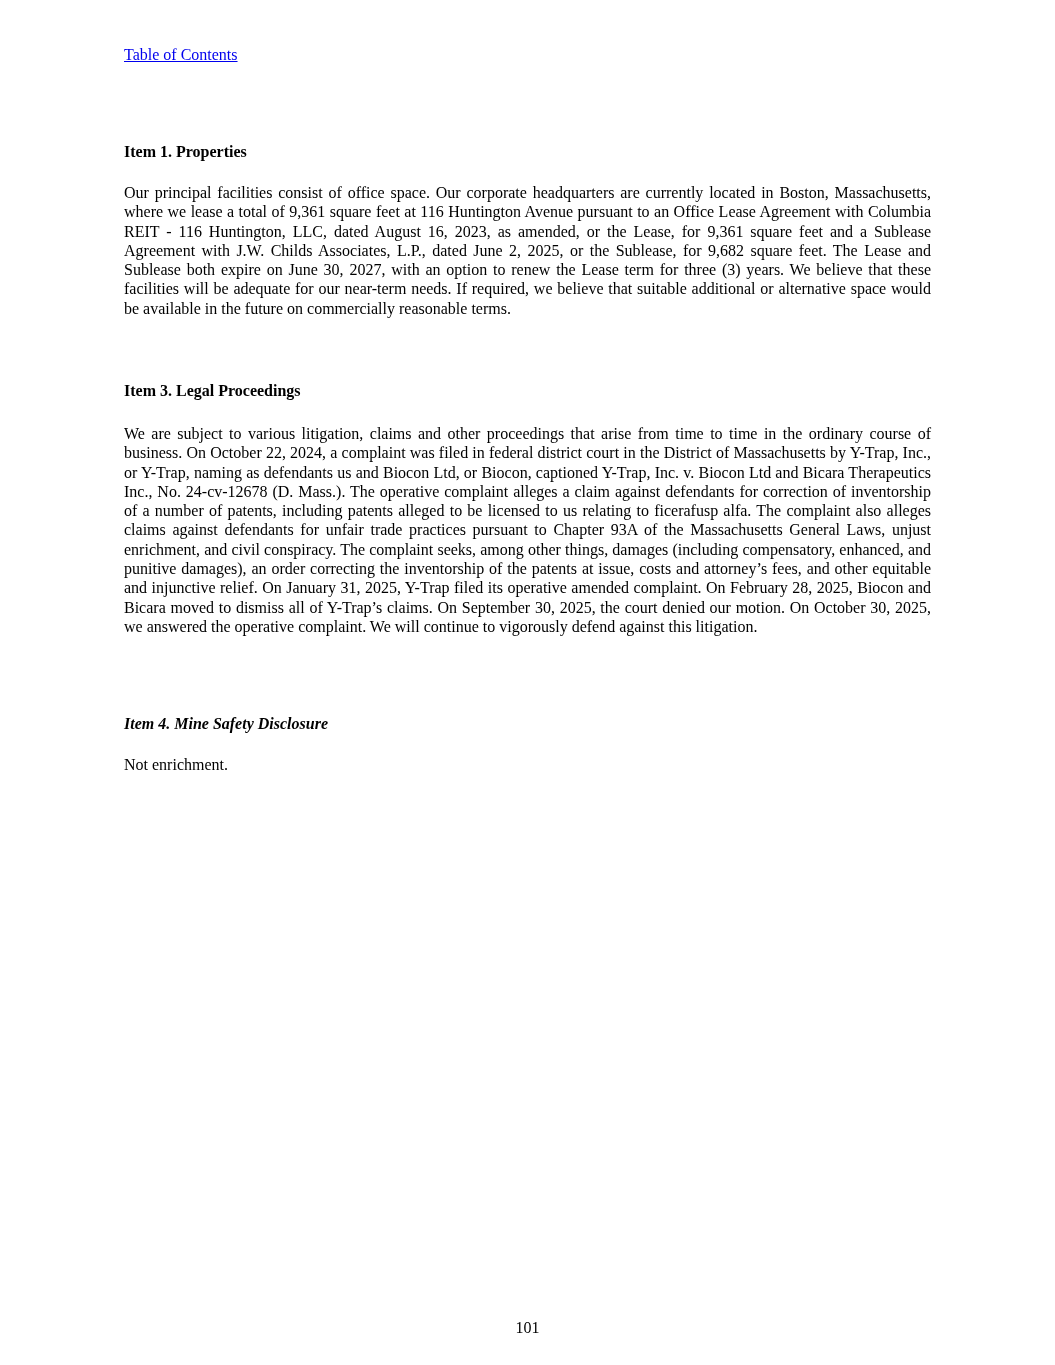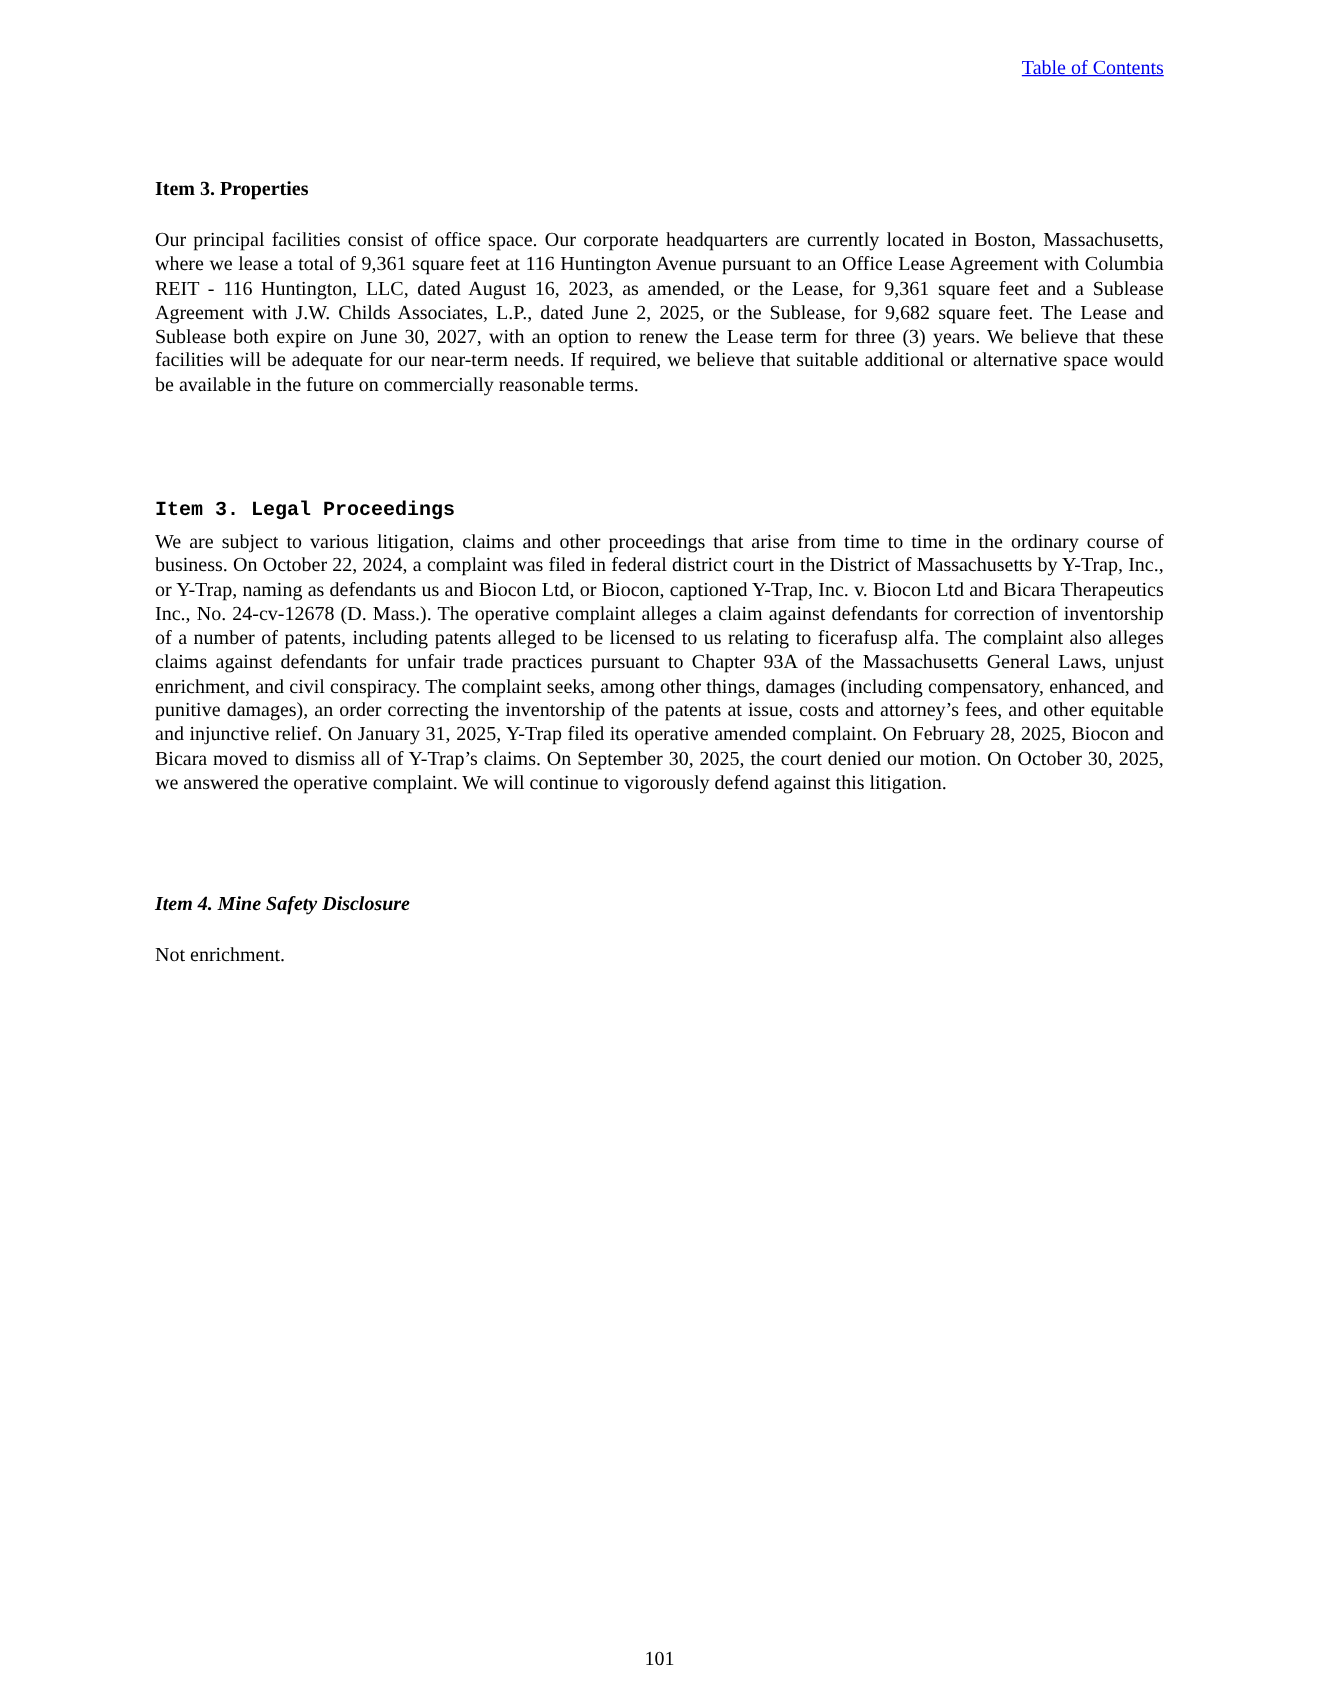--- a/index.html
+++ b/index.html
@@ -44,29 +44,29 @@
     width: 1055px;
     text-align: center;
     font-size: 16px;
   }
 </style>
 </head>
 <body>
 
 <div class="page">
 
-  <div class="content-block" style="top: 45px; text-align: right;">
+  <div class="content-block" style="top: 45px;">
     <a href="#" class="toc-link">Table of Contents</a>
   </div>
 
-  <div class="content-block section-heading" style="top: 142px;">Item 3. Properties</div>
+  <div class="content-block section-heading" style="top: 142px;">Item 1. Properties</div>
 
   <div class="content-block body-para" style="top: 183px;">Our principal facilities consist of office space. Our corporate headquarters are currently located in Boston, Massachusetts, where we lease a total of 9,361 square feet at 116 Huntington Avenue pursuant to an Office Lease Agreement with Columbia REIT - 116 Huntington, LLC, dated August 16, 2023, as amended, or the Lease, for 9,361 square feet and a Sublease Agreement with J.W. Childs Associates, L.P., dated June 2, 2025, or the Sublease, for 9,682 square feet. The Lease and Sublease both expire on June 30, 2027, with an option to renew the Lease term for three (3) years. We believe that these facilities will be adequate for our near-term needs. If required, we believe that suitable additional or alternative space would be available in the future on commercially reasonable terms.</div>
 
-  <div class="content-block section-heading" style="top: 399px; font-family: Liberation Mono, monospace;">Item 3. Legal Proceedings</div>
+  <div class="content-block section-heading" style="top: 381px;">Item 3. Legal Proceedings</div>
 
   <div class="content-block body-para" style="top: 424px;">We are subject to various litigation, claims and other proceedings that arise from time to time in the ordinary course of business. On October 22, 2024, a complaint was filed in federal district court in the District of Massachusetts by Y-Trap, Inc., or Y-Trap, naming as defendants us and Biocon Ltd, or Biocon, captioned Y-Trap, Inc. v. Biocon Ltd and Bicara Therapeutics Inc., No. 24-cv-12678 (D. Mass.). The operative complaint alleges a claim against defendants for correction of inventorship of a number of patents, including patents alleged to be licensed to us relating to ficerafusp alfa. The complaint also alleges claims against defendants for unfair trade practices pursuant to Chapter 93A of the Massachusetts General Laws, unjust enrichment, and civil conspiracy. The complaint seeks, among other things, damages (including compensatory, enhanced, and punitive damages), an order correcting the inventorship of the patents at issue, costs and attorney’s fees, and other equitable and injunctive relief. On January 31, 2025, Y-Trap filed its operative amended complaint. On February 28, 2025, Biocon and Bicara moved to dismiss all of Y-Trap’s claims. On September 30, 2025, the court denied our motion. On October 30, 2025, we answered the operative complaint. We will continue to vigorously defend against this litigation.</div>
 
   <div class="content-block section-heading" style="top: 714px; font-style: italic;">Item 4. Mine Safety Disclosure</div>
 
   <div class="content-block" style="top: 755px;">Not enrichment.</div>
 
   <div class="page-number" style="top: 1318px; text-align: center;">101</div>
 
 </div>

